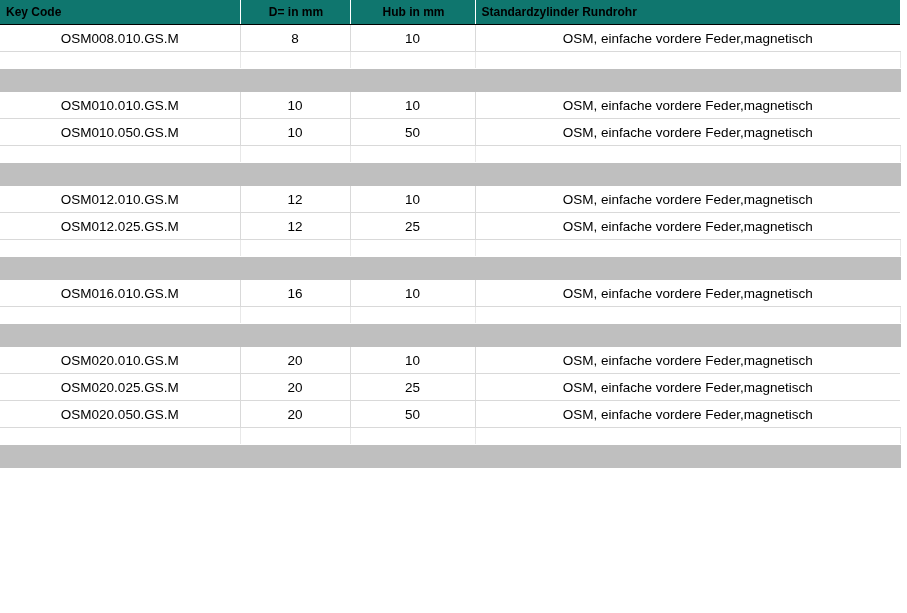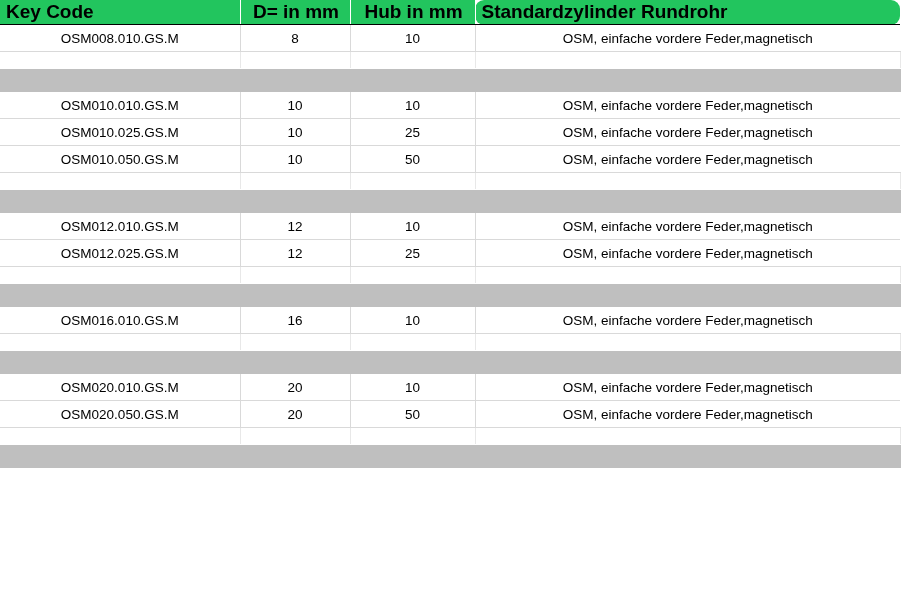--- a/index.html
+++ b/index.html
@@ -19,32 +19,32 @@
     table-layout: fixed;
     font-size: 13.5px;
     color: #000000;
   }
   #product-table col.col-key   { width: 240px; }
   #product-table col.col-d     { width: 110px; }
   #product-table col.col-hub   { width: 125px; }
   #product-table col.col-desc  { width: 425px; }
 
   #product-table thead th {
-    background: #22c55e;
+    background: #0f766e;
     font-weight: bold;
-    font-size: 19px;
+    font-size: 12px;
     height: 22px;
     padding: 1px 6px;
     border-right: 1px solid #ffffff;
     border-bottom: 1px solid #000000;
     vertical-align: middle;
   }
   #product-table thead th.left   { text-align: left; }
   #product-table thead th.center { text-align: center; padding-left: 8px; }
-  #product-table thead th:last-child { border-right: none; border-radius: 9px; }
+  #product-table thead th:last-child { border-right: none; }
 
   #product-table tbody td {
     height: 24px;
     padding: 1px 6px;
     border-bottom: 1px solid #d9d9d9;
     border-right: 1px solid #d9d9d9;
     vertical-align: middle;
     white-space: nowrap;
     overflow: hidden;
   }
@@ -102,26 +102,20 @@
         <td class="center"></td>
         <td class="left"></td>
       </tr>
       <tr>
         <td class="left">OSM010.010.GS.M</td>
         <td class="center">10</td>
         <td class="center">10</td>
         <td class="left">OSM, einfache vordere Feder,magnetisch</td>
       </tr>
       <tr>
-        <td class="left">OSM010.025.GS.M</td>
-        <td class="center">10</td>
-        <td class="center">25</td>
-        <td class="left">OSM, einfache vordere Feder,magnetisch</td>
-      </tr>
-      <tr>
         <td class="left">OSM010.050.GS.M</td>
         <td class="center">10</td>
         <td class="center">50</td>
         <td class="left">OSM, einfache vordere Feder,magnetisch</td>
       </tr>
       <tr class="blank">
         <td class="left"></td>
         <td class="center"></td>
         <td class="center"></td>
         <td class="left"></td>
@@ -174,20 +168,26 @@
         <td class="center"></td>
         <td class="left"></td>
       </tr>
       <tr>
         <td class="left">OSM020.010.GS.M</td>
         <td class="center">20</td>
         <td class="center">10</td>
         <td class="left">OSM, einfache vordere Feder,magnetisch</td>
       </tr>
       <tr>
+        <td class="left">OSM020.025.GS.M</td>
+        <td class="center">20</td>
+        <td class="center">25</td>
+        <td class="left">OSM, einfache vordere Feder,magnetisch</td>
+      </tr>
+      <tr>
         <td class="left">OSM020.050.GS.M</td>
         <td class="center">20</td>
         <td class="center">50</td>
         <td class="left">OSM, einfache vordere Feder,magnetisch</td>
       </tr>
       <tr class="blank">
         <td class="left"></td>
         <td class="center"></td>
         <td class="center"></td>
         <td class="left"></td>

